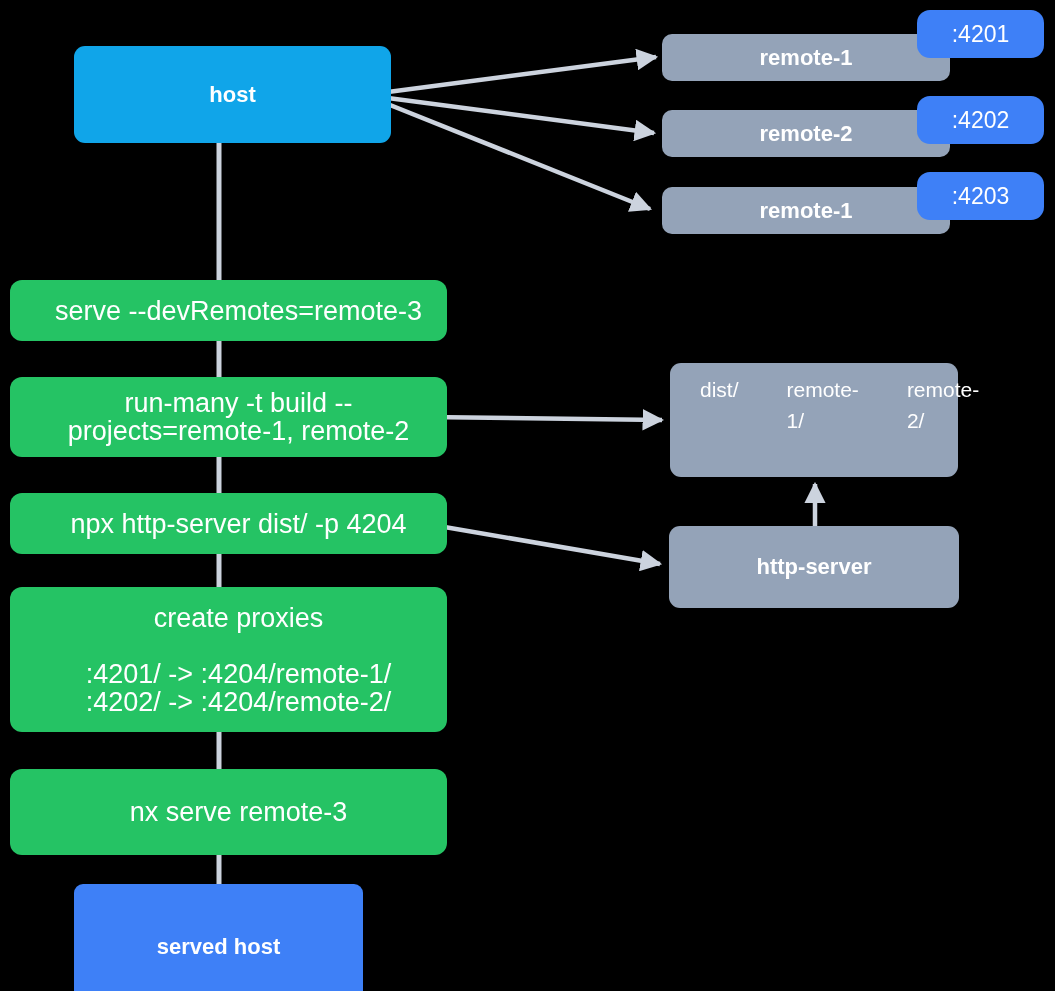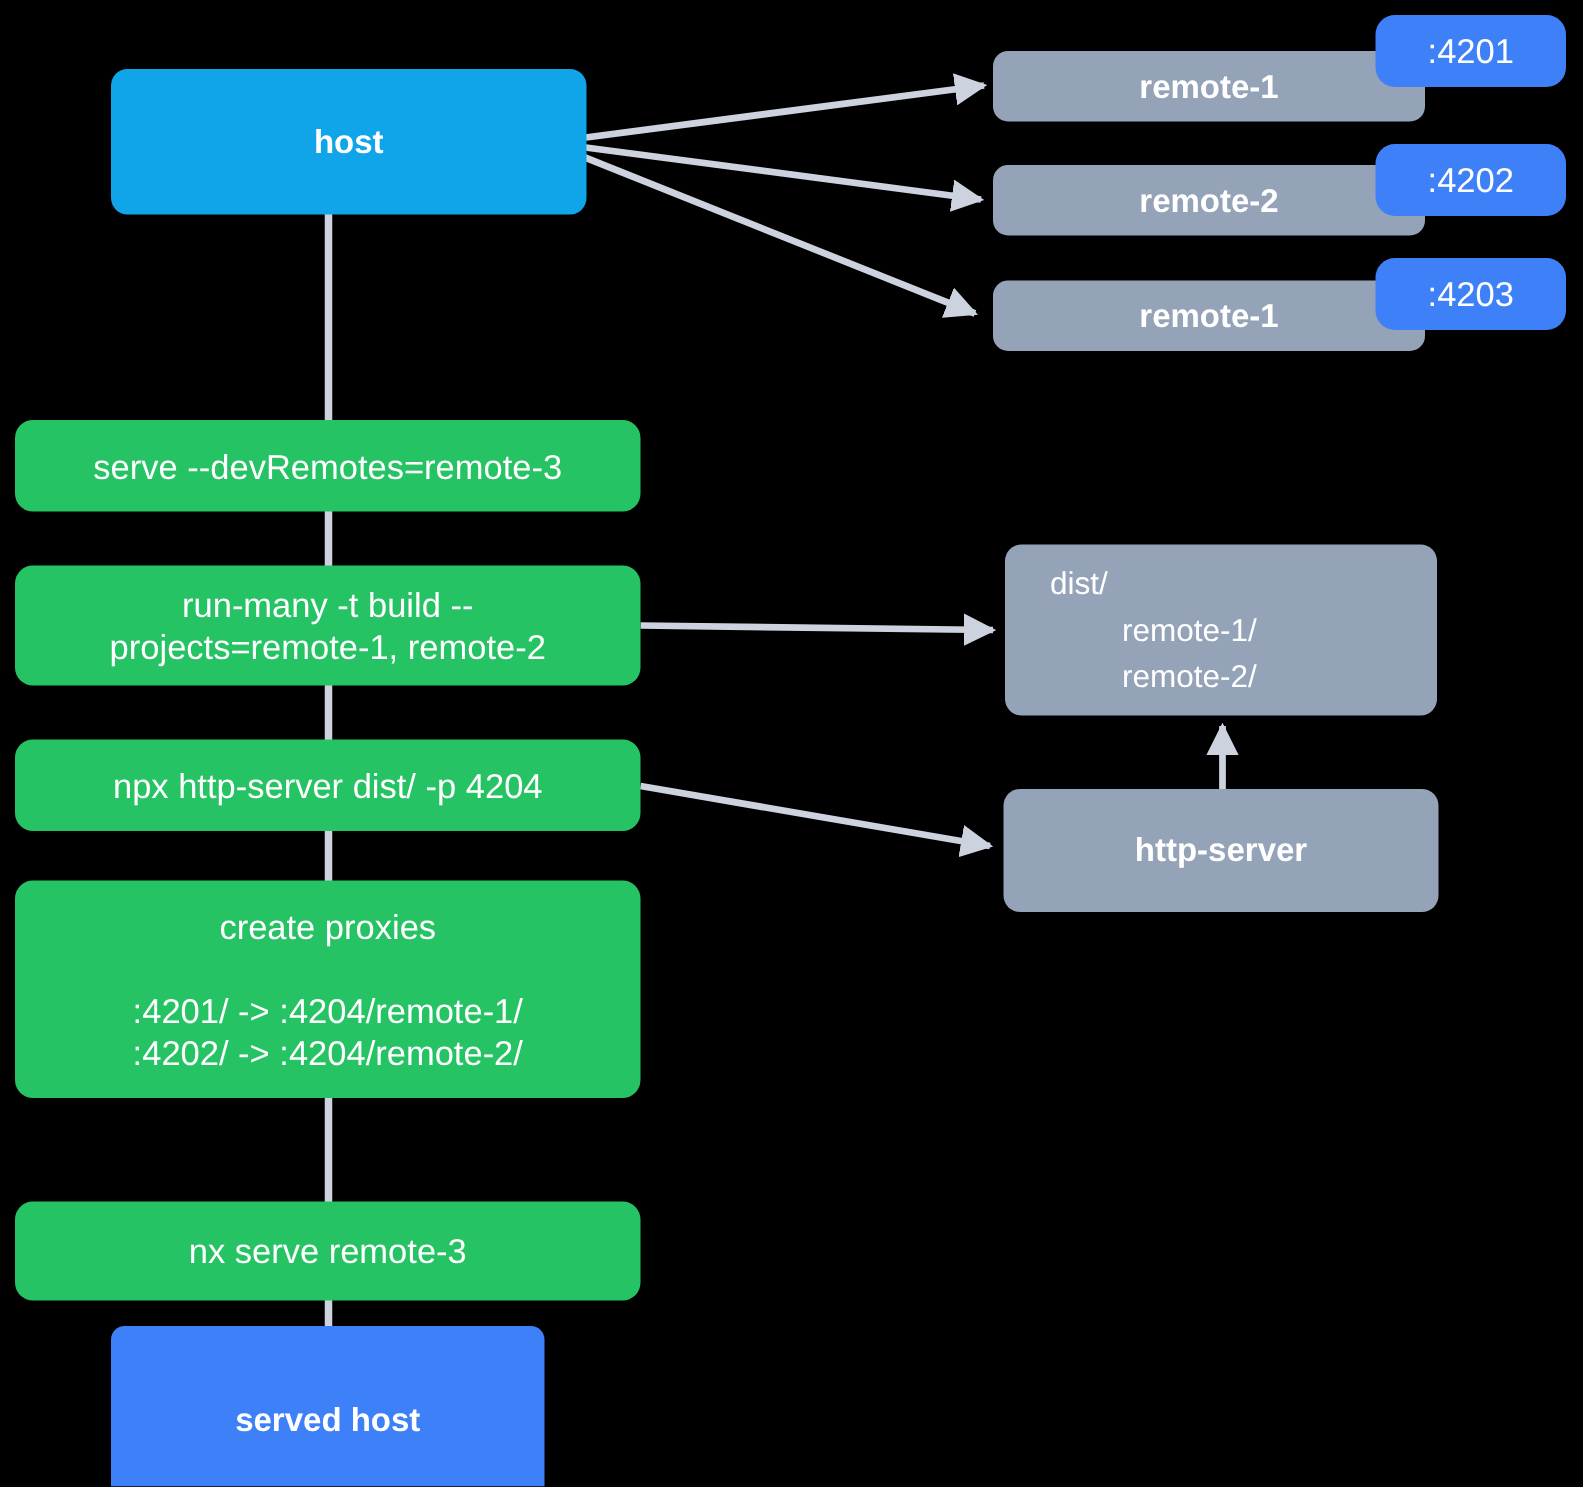--- a/index.html
+++ b/index.html
@@ -23,30 +23,30 @@
     font-weight:bold; font-size:22px;}
   .node-served{left:74px; top:884px; width:289px; height:125px; background:var(--served);
     font-weight:bold; font-size:22px; border-radius:9px;}
   .remote{left:662px; width:288px; height:47px; background:var(--remote);
     font-weight:bold; font-size:22px; border-radius:10px;}
   .remote.r0{top:34px}.remote.r1{top:110px}.remote.r2{top:187px}
   .badge{position:absolute; left:917px; width:127px; height:48px; background:var(--badge);
     border-radius:13px; color:var(--text); font-size:23px;
     display:flex; align-items:center; justify-content:center;}
   .badge.b0{top:10px}.badge.b1{top:96px}.badge.b2{top:172px}
-  .step{left:10px; width:417px; background:var(--step); font-size:23px; border-radius:12px;}
+  .step{left:10px; width:417px; background:var(--step); font-size:27px; border-radius:12px;padding-left:20px;}
   .step span{white-space:pre-line; line-height:28px;}
   .step.s0{top:280px; height:61px}
   .step.s1{top:377px; height:80px}
   .step.s2{top:493px; height:61px}
   .step.s3{top:587px; height:145px}
-  .step.s4{top:801px; height:66px}
+  .step.s4{top:769px; height:86px}
   .node-dist{left:670px; top:363px; width:288px; height:114px; background:var(--remote);
     font-size:21px; line-height:31px; align-items:flex-start; justify-content:flex-start;
-    flex-direction:column; padding:11px 0 0 30px; box-sizing:border-box; text-align:left;}
+    padding:11px 0 0 30px; box-sizing:border-box; text-align:left;}
   .node-dist .indent{padding-left:48px;}
   .node-httpserver{left:669px; top:526px; width:290px; height:82px; background:var(--remote);
     font-weight:bold; font-size:22px;}
 </style>
 </head>
 <body>
 
 <div class="canvas">
 
   <svg class="edges" viewBox="0 0 1055 991" xmlns="http://www.w3.org/2000/svg">

